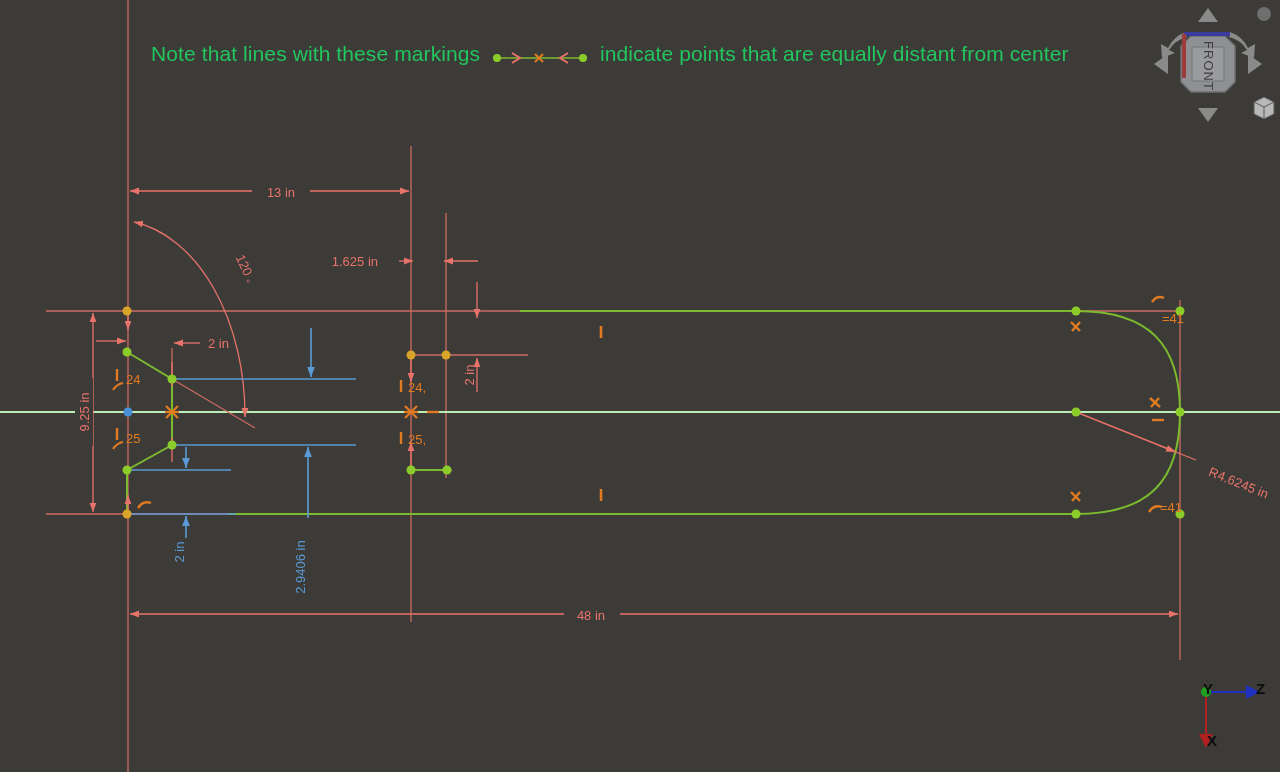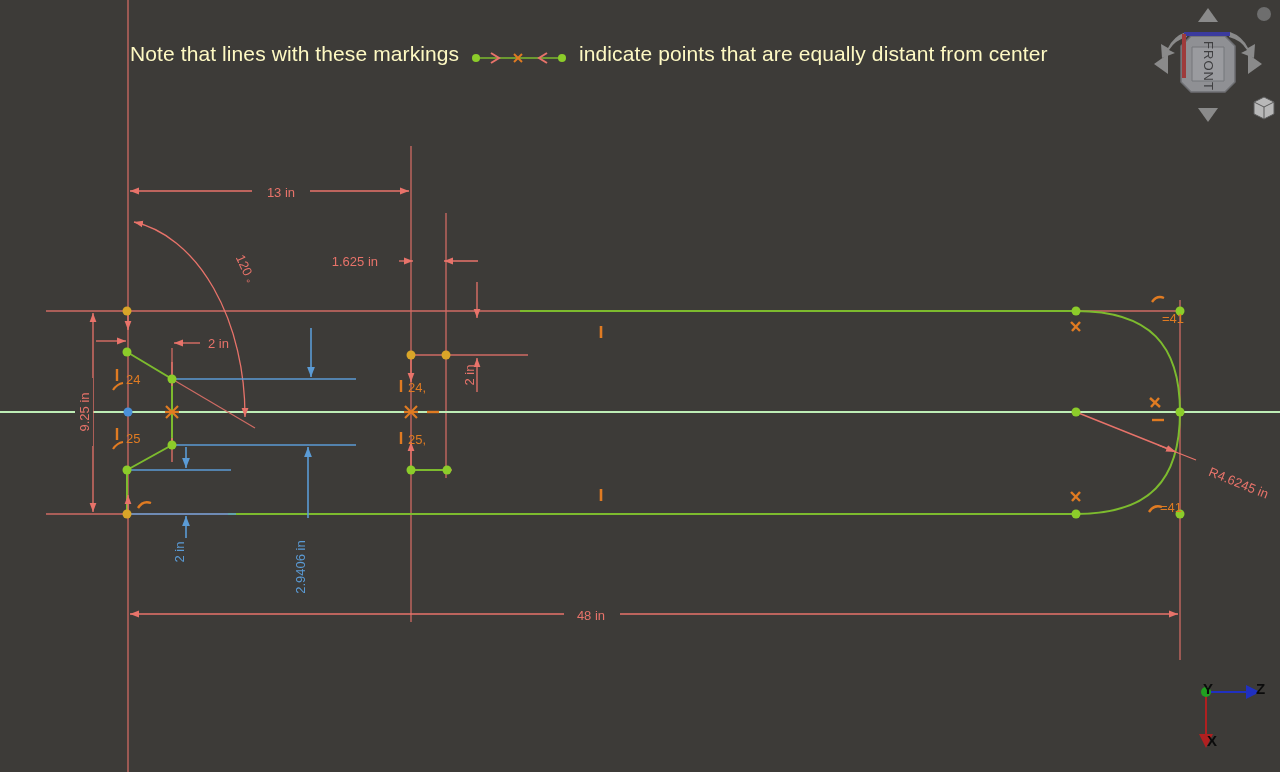--- a/index.html
+++ b/index.html
@@ -20,23 +20,24 @@
     position: absolute;
     inset: 0;
     width: 1280px;
     height: 772px;
   }
   .note-text {
     position: absolute;
     left: 130px;
     top: 42px;
     font-size: 21px;
-    color: #fef9c3;
+    color: #22c55e;
     white-space: nowrap;
     letter-spacing: 0.1px;
+    padding-left: 21px;
   }
   .note-seg-a { display: inline-block; }
   .note-seg-b { display: inline-block; }
   .note-marker {
     display: inline-block;
     width: 96px;
     height: 16px;
     vertical-align: middle;
     margin: 0 6px;
   }

